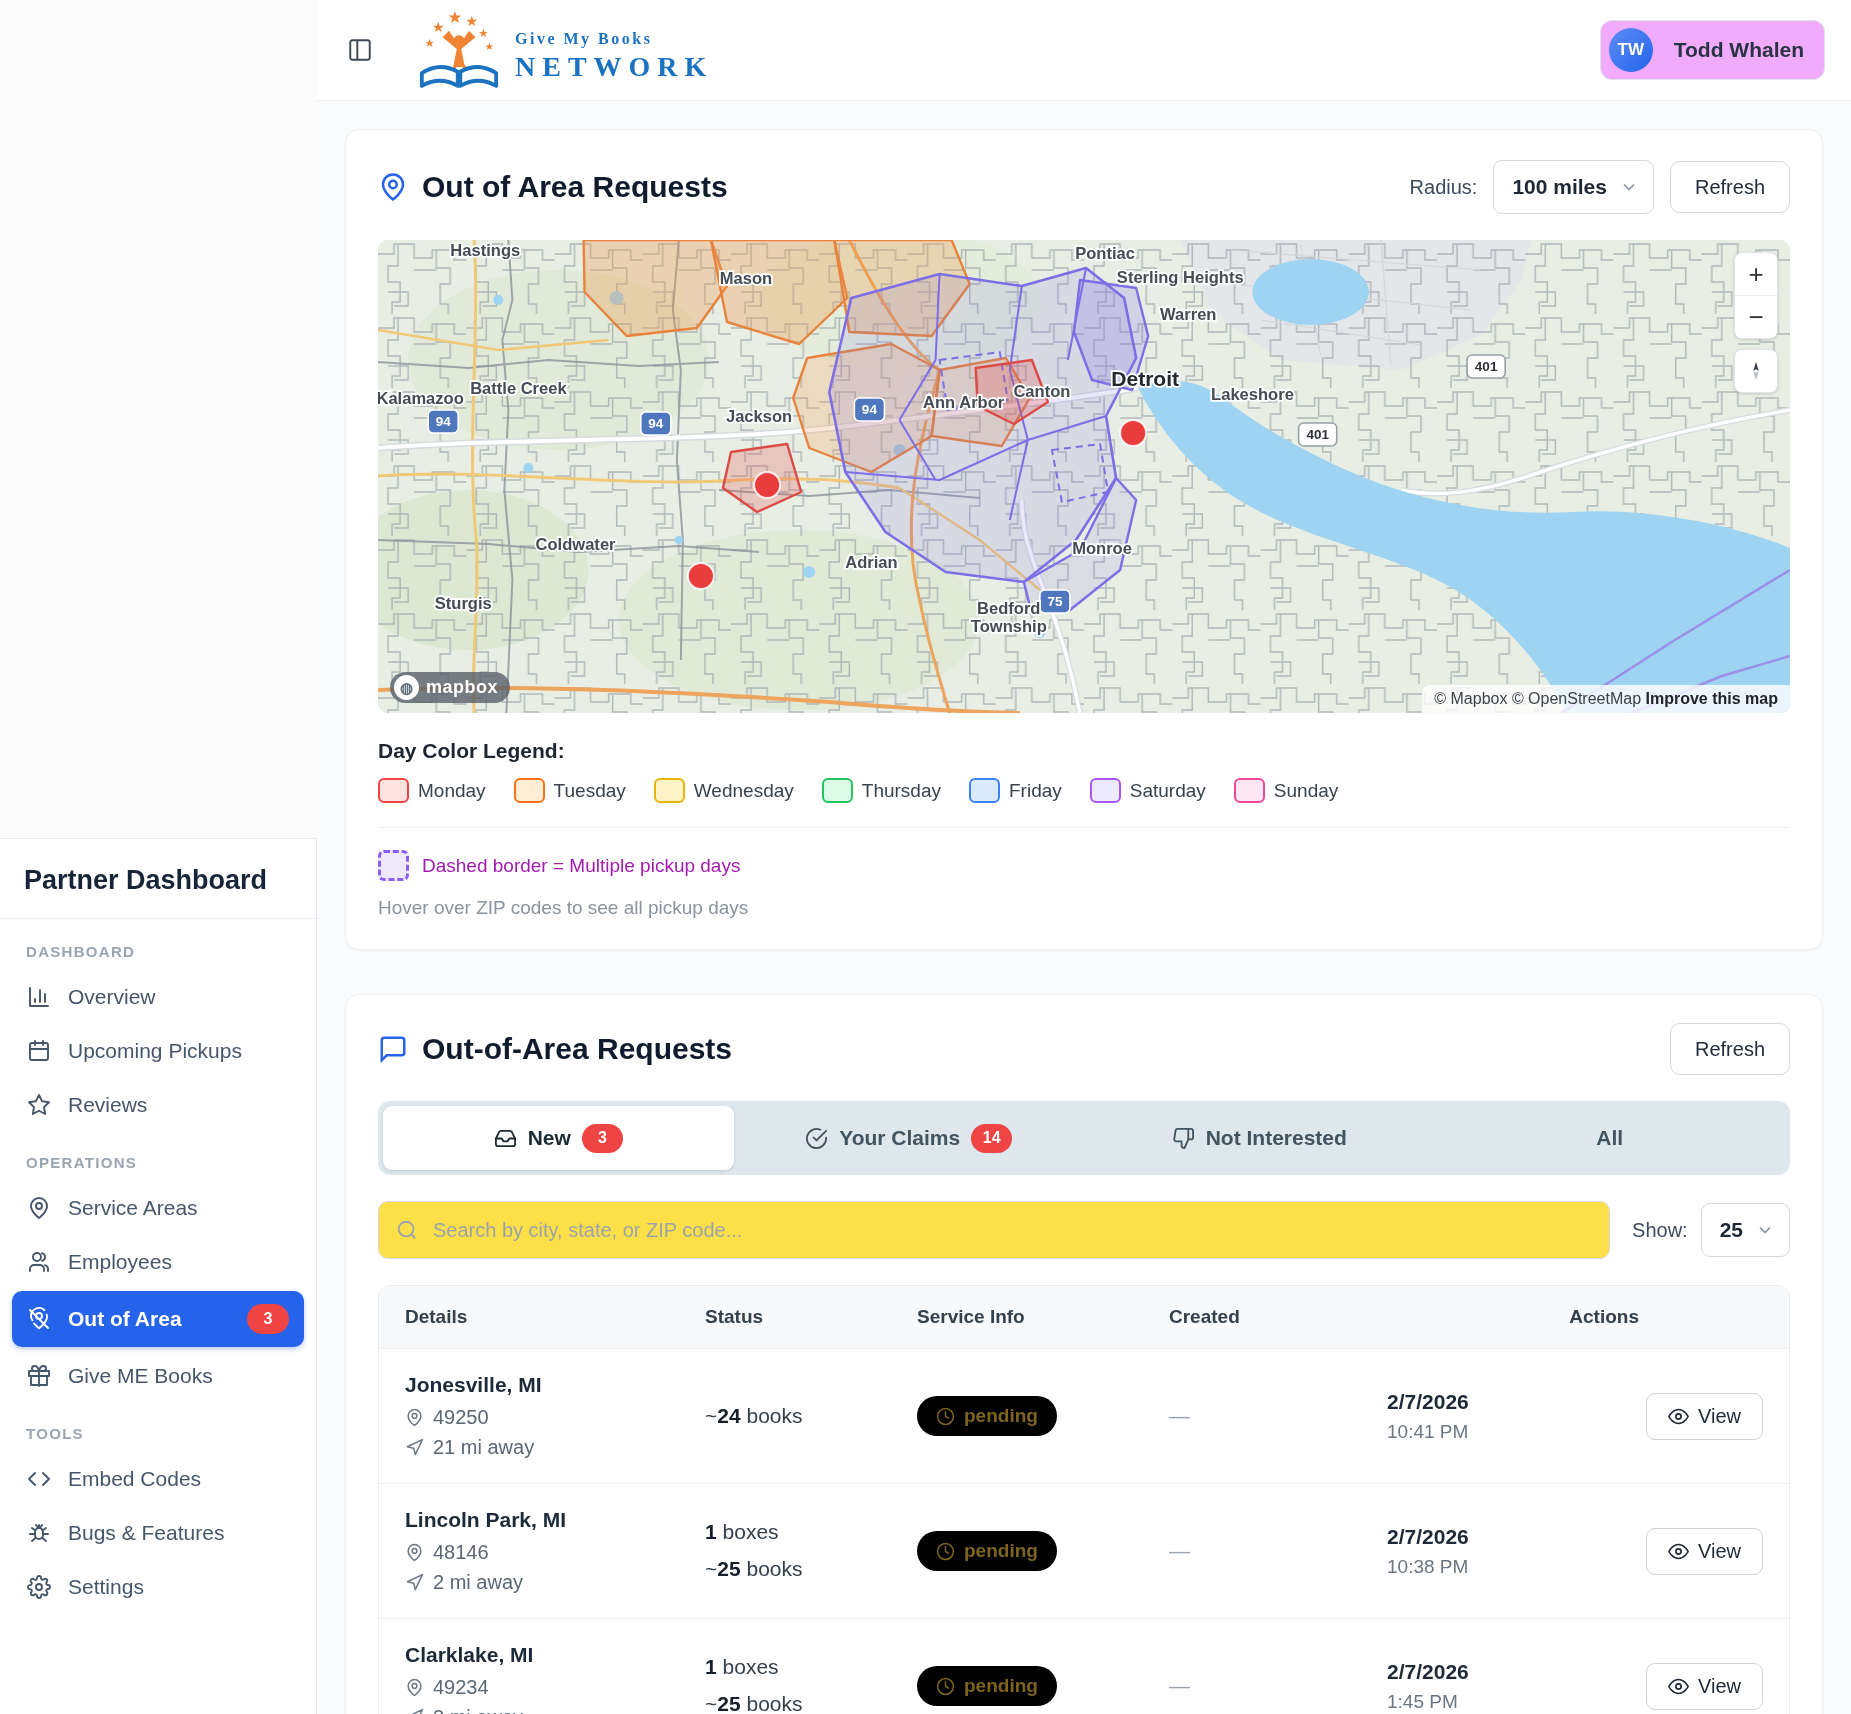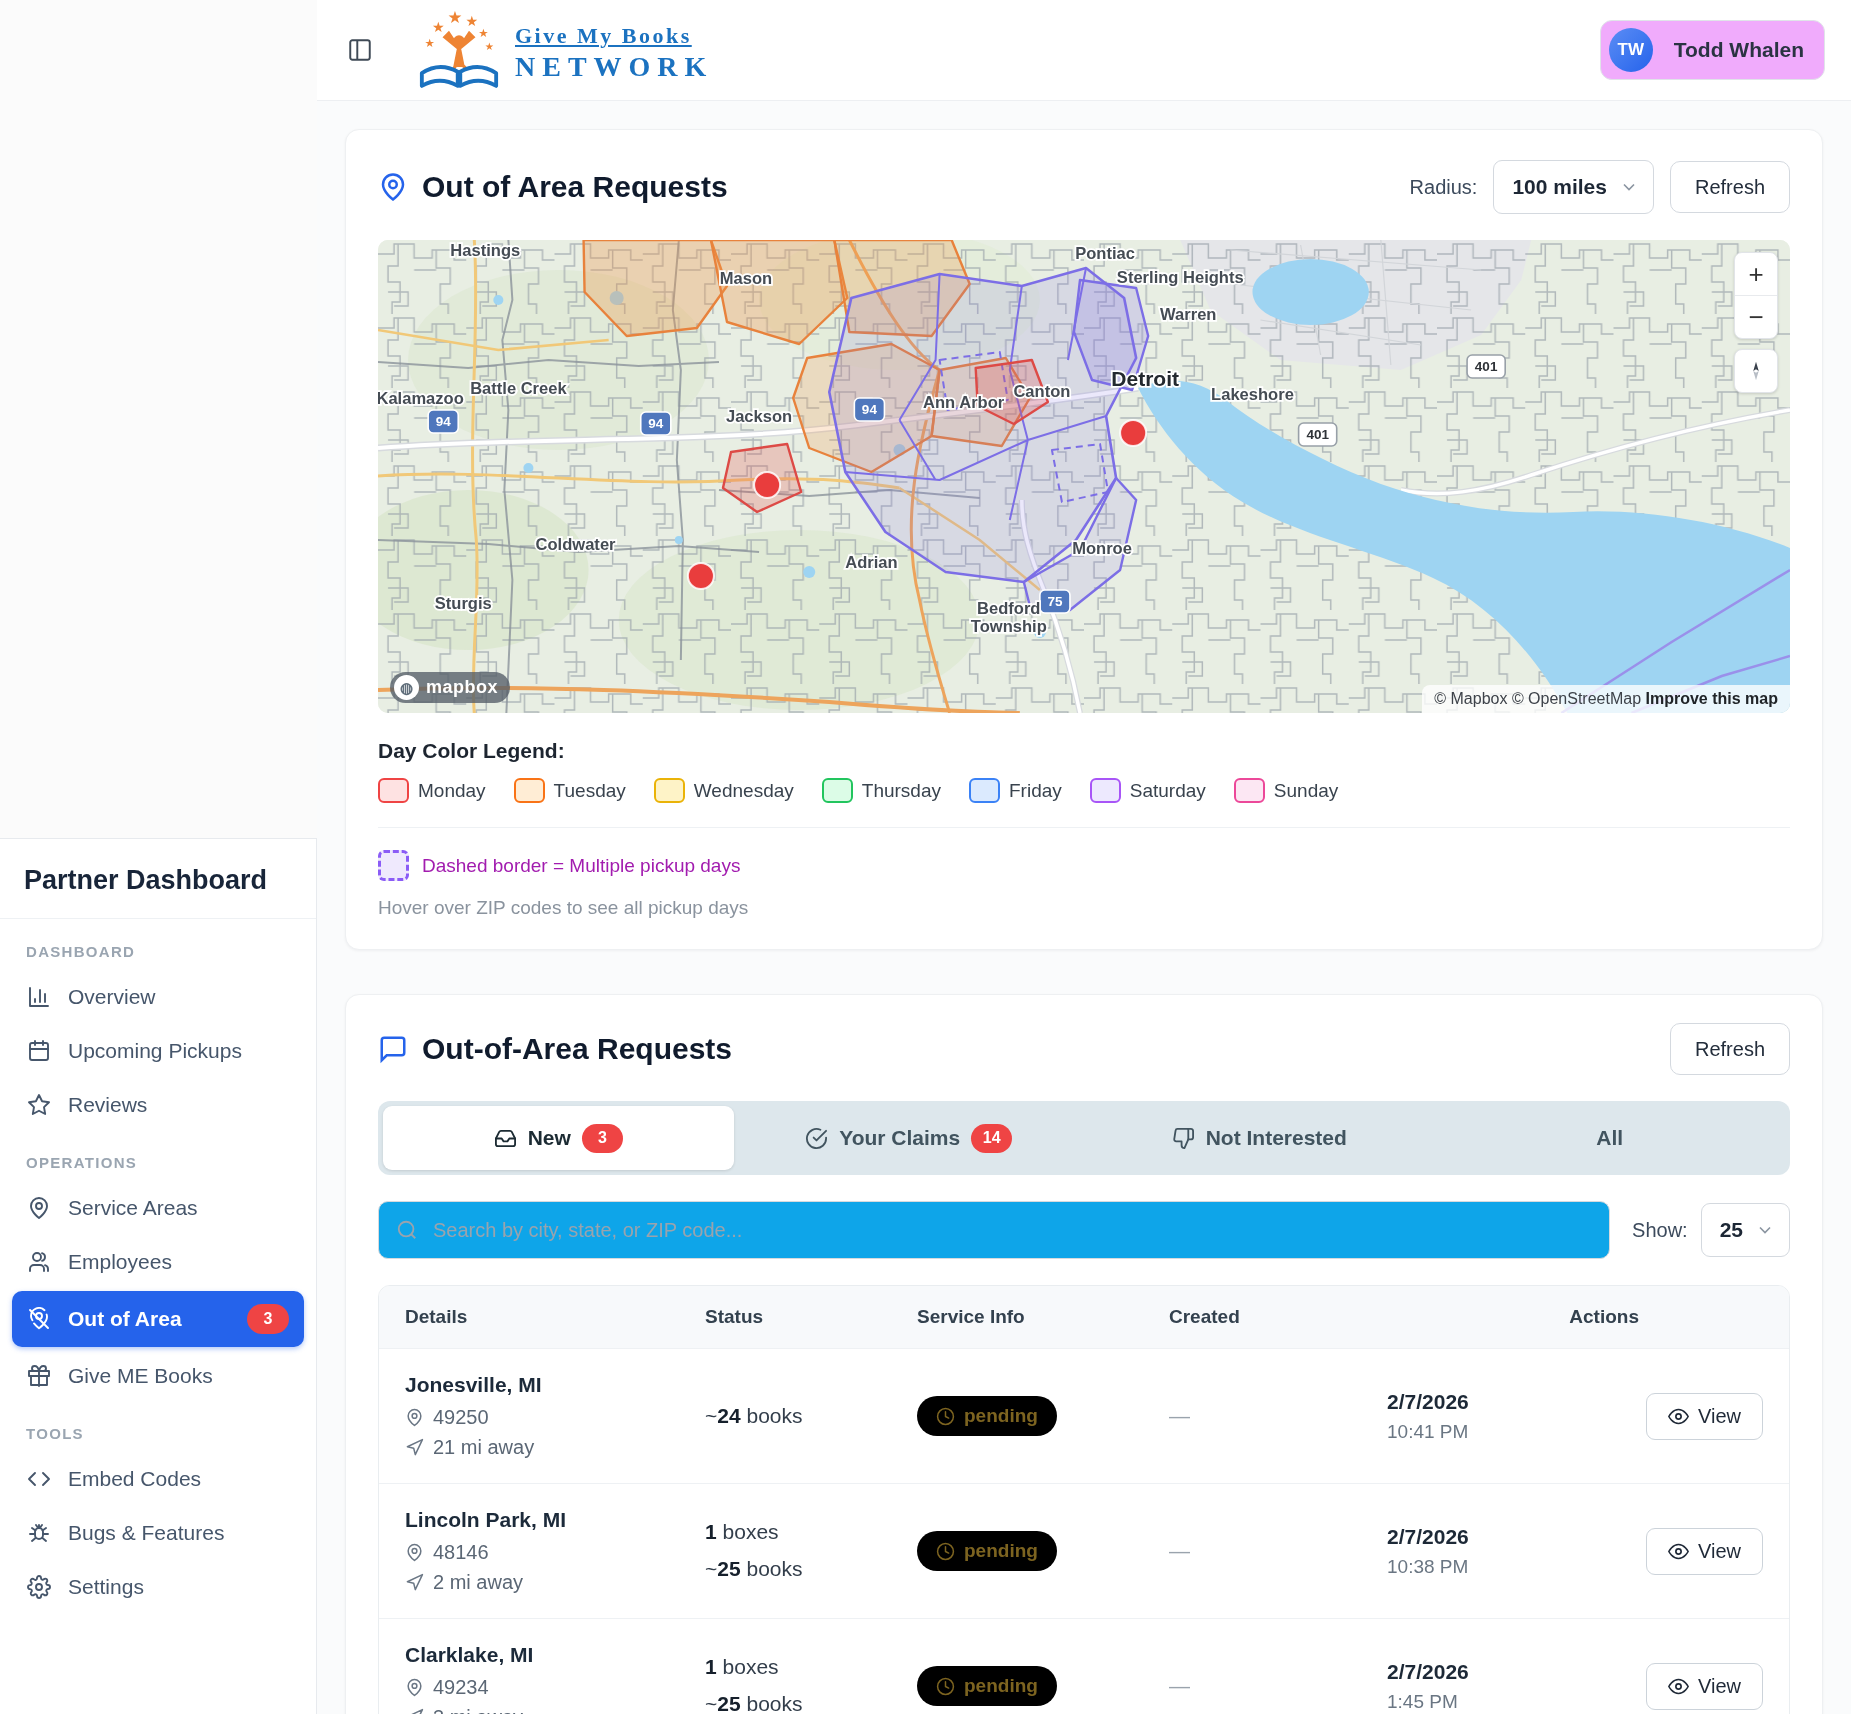--- a/index.html
+++ b/index.html
@@ -20,21 +20,21 @@
   .nav-badge{margin-left:auto;background:#ef4444;color:#fff;font-size:16px;font-weight:700;
     min-width:30px;height:30px;border-radius:999px;display:grid;place-items:center;padding:0 6px;}
   
   .main{flex:1;background:#fafbfc;display:flex;flex-direction:column;min-width:0;}
   .topbar{height:100px;background:#fff;border-bottom:1px solid #edeff2;display:flex;align-items:center;
     padding:0 26px;gap:20px;flex:none;}
   .toggle-btn{width:34px;height:34px;color:#3f4a56;display:grid;place-items:center;cursor:pointer;}
   .toggle-btn .ic{width:26px;height:26px;}
   .logo{display:flex;align-items:flex-end;gap:10px;margin-left:16px;}
   .logo-text{line-height:1;padding-bottom:10px;font-family:"Liberation Serif",serif;color:#1b72c0;}
-  .logo-line1{font-size:22px;font-weight:700;letter-spacing:2.5px;text-decoration:underline;}
+  .logo-line1{font-size:16px;font-weight:700;letter-spacing:2.5px;}
   .logo-line2{font-size:28px;font-weight:700;letter-spacing:7px;margin-top:6px;}
   .user-chip{margin-left:auto;display:flex;align-items:center;gap:21px;border:1px solid #e0e4e9;
     border-radius:12px;padding:7px 20px 7px 8px;background:#f0abfc;cursor:pointer;}
   .avatar{width:44px;height:44px;border-radius:50%;background:linear-gradient(135deg,#5b8df5,#2563eb);
     color:#fff;font-size:17px;font-weight:700;display:grid;place-items:center;}
   .user-name{font-size:21px;font-weight:700;color:#2a3342;}
   .content{padding:28px 28px 0;flex:1;}
   .card{background:#fff;border:1px solid #eef0f2;border-radius:14px;box-shadow:0 1px 3px rgba(16,24,40,.05);}
   
   .card-map{padding:30px 32px 30px;margin-bottom:44px;}
@@ -75,21 +75,21 @@
   .tab{height:64px;display:flex;align-items:center;justify-content:center;gap:11px;font-size:21px;font-weight:600;
     color:#41545f;border-radius:9px;cursor:pointer;}
   .tab .ic{width:23px;height:23px;}
   .tab.active{background:#fff;color:#1c2b33;box-shadow:0 1px 3px rgba(0,0,0,.12);}
   .tab-badge{background:#ef4444;color:#fff;font-size:16px;font-weight:700;min-width:29px;height:29px;
     border-radius:999px;display:grid;place-items:center;padding:0 6px;}
   .search-row{display:flex;align-items:center;gap:22px;margin:26px 0;}
   .search-wrap{flex:1;position:relative;}
   .search-wrap .ic{position:absolute;left:18px;top:50%;transform:translateY(-50%);width:22px;height:22px;color:#9aa3ad;}
   .search-input{width:100%;box-sizing:border-box;height:58px;border:1px solid #d6dade;border-radius:10px;
-    padding:0 16px 0 54px;font-size:20px;color:#1f2937;font-family:inherit;background:#0ea5e9;}
+    padding:0 16px 0 54px;font-size:20px;color:#1f2937;font-family:inherit;background:#fde047;}
   .search-input::placeholder{color:#9aa3ad;}
   .show-group{display:flex;align-items:center;gap:13px;}
   .tablewrap{border:1px solid #e9edf0;border-radius:12px;overflow:hidden;}
   .tr{display:grid;grid-template-columns:300px 212px 252px 218px 252px 1fr;align-items:center;padding:0 26px;}
   .thead{background:#f7f9fb;font-size:19px;font-weight:700;color:#33414e;}
   .thead .th{padding:20px 0;}
   .th.right,.td.right{text-align:right;justify-self:end;}
   .row{border-top:1px solid #eef1f4;padding-top:24px;padding-bottom:24px;}
   .city{font-size:21px;font-weight:700;color:#1c2a3a;margin-bottom:9px;}
   .subline{display:flex;align-items:center;gap:9px;font-size:20px;color:#5b6775;margin-top:7px;}

